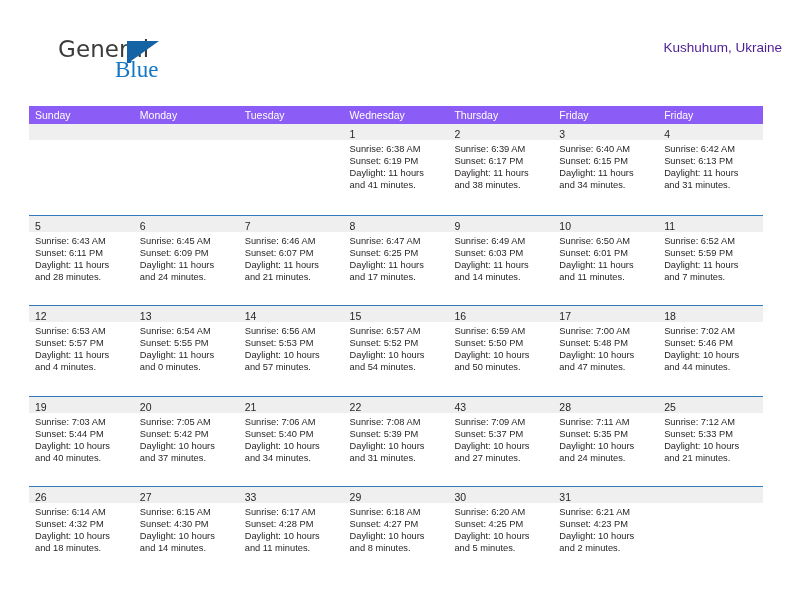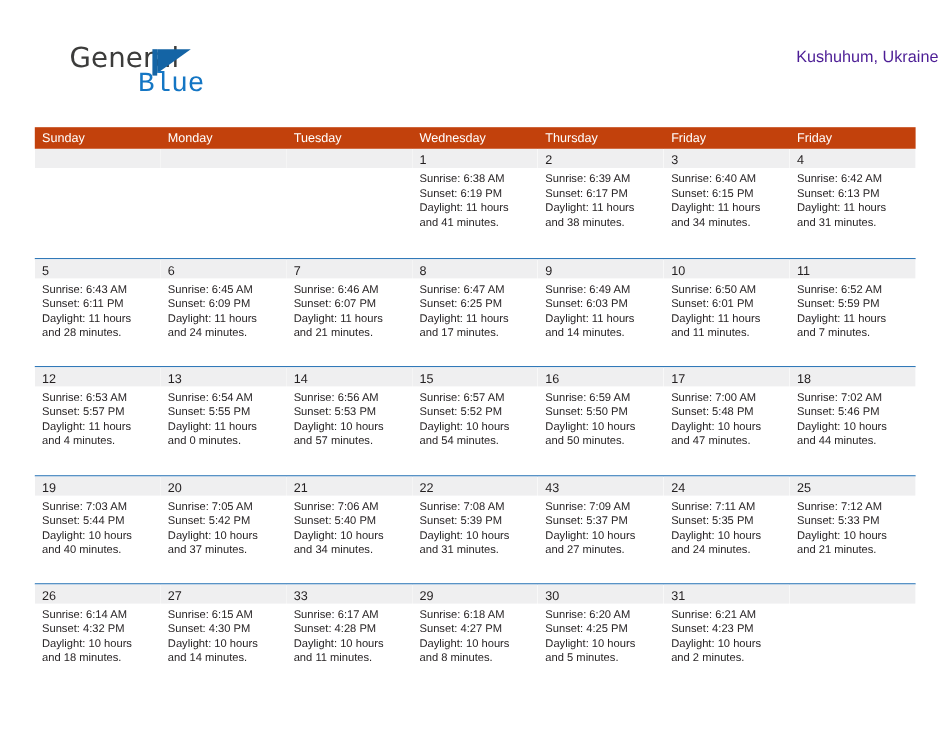--- a/index.html
+++ b/index.html
@@ -71,21 +71,21 @@
     height: 0;
     border-top: 20px solid #1464a5;
     border-right: 28px solid transparent;
   }
   .logo-blue {
     position: absolute;
     left: 57px;
     top: 21px;
     font-size: 23px;
     color: #1476c4;
-    font-family: Liberation Mono, monospace;
+    font-family: Liberation Serif, serif;
     font-weight: 400;
     line-height: 26px;
   }
   .title-block {
     position: absolute;
     right: 34px;
     top: 33px;
     text-align: right;
   }
   .cal-title {
@@ -106,21 +106,21 @@
 
   
   .calendar {
     position: absolute;
     left: 29px;
     top: 106px;
     width: 734px;
   }
   .weekdays {
     display: flex;
-    background: #c2410c;
+    background: #8b5cf6;
     height: 18px;
   }
   .weekday {
     flex: 1 1 0;
     font-size: 10.5px;
     color: #ffffff;
     line-height: 18px;
     padding-left: 6px;
     box-sizing: border-box;
     white-space: nowrap;
@@ -418,21 +418,21 @@
           <div class="cell">
             <div class="daynum-band"><span class="daynum">43</span></div>
             <div class="cell-body">
               <div class="info-line">Sunrise: 7:09 AM</div>
               <div class="info-line">Sunset: 5:37 PM</div>
               <div class="info-line">Daylight: 10 hours</div>
               <div class="info-line">and 27 minutes.</div>
             </div>
           </div>
           <div class="cell">
-            <div class="daynum-band"><span class="daynum">24</span></div>
+            <div class="daynum-band"><span class="daynum">28</span></div>
             <div class="cell-body">
               <div class="info-line">Sunrise: 7:11 AM</div>
               <div class="info-line">Sunset: 5:35 PM</div>
               <div class="info-line">Daylight: 10 hours</div>
               <div class="info-line">and 24 minutes.</div>
             </div>
           </div>
           <div class="cell">
             <div class="daynum-band"><span class="daynum">25</span></div>
             <div class="cell-body">

